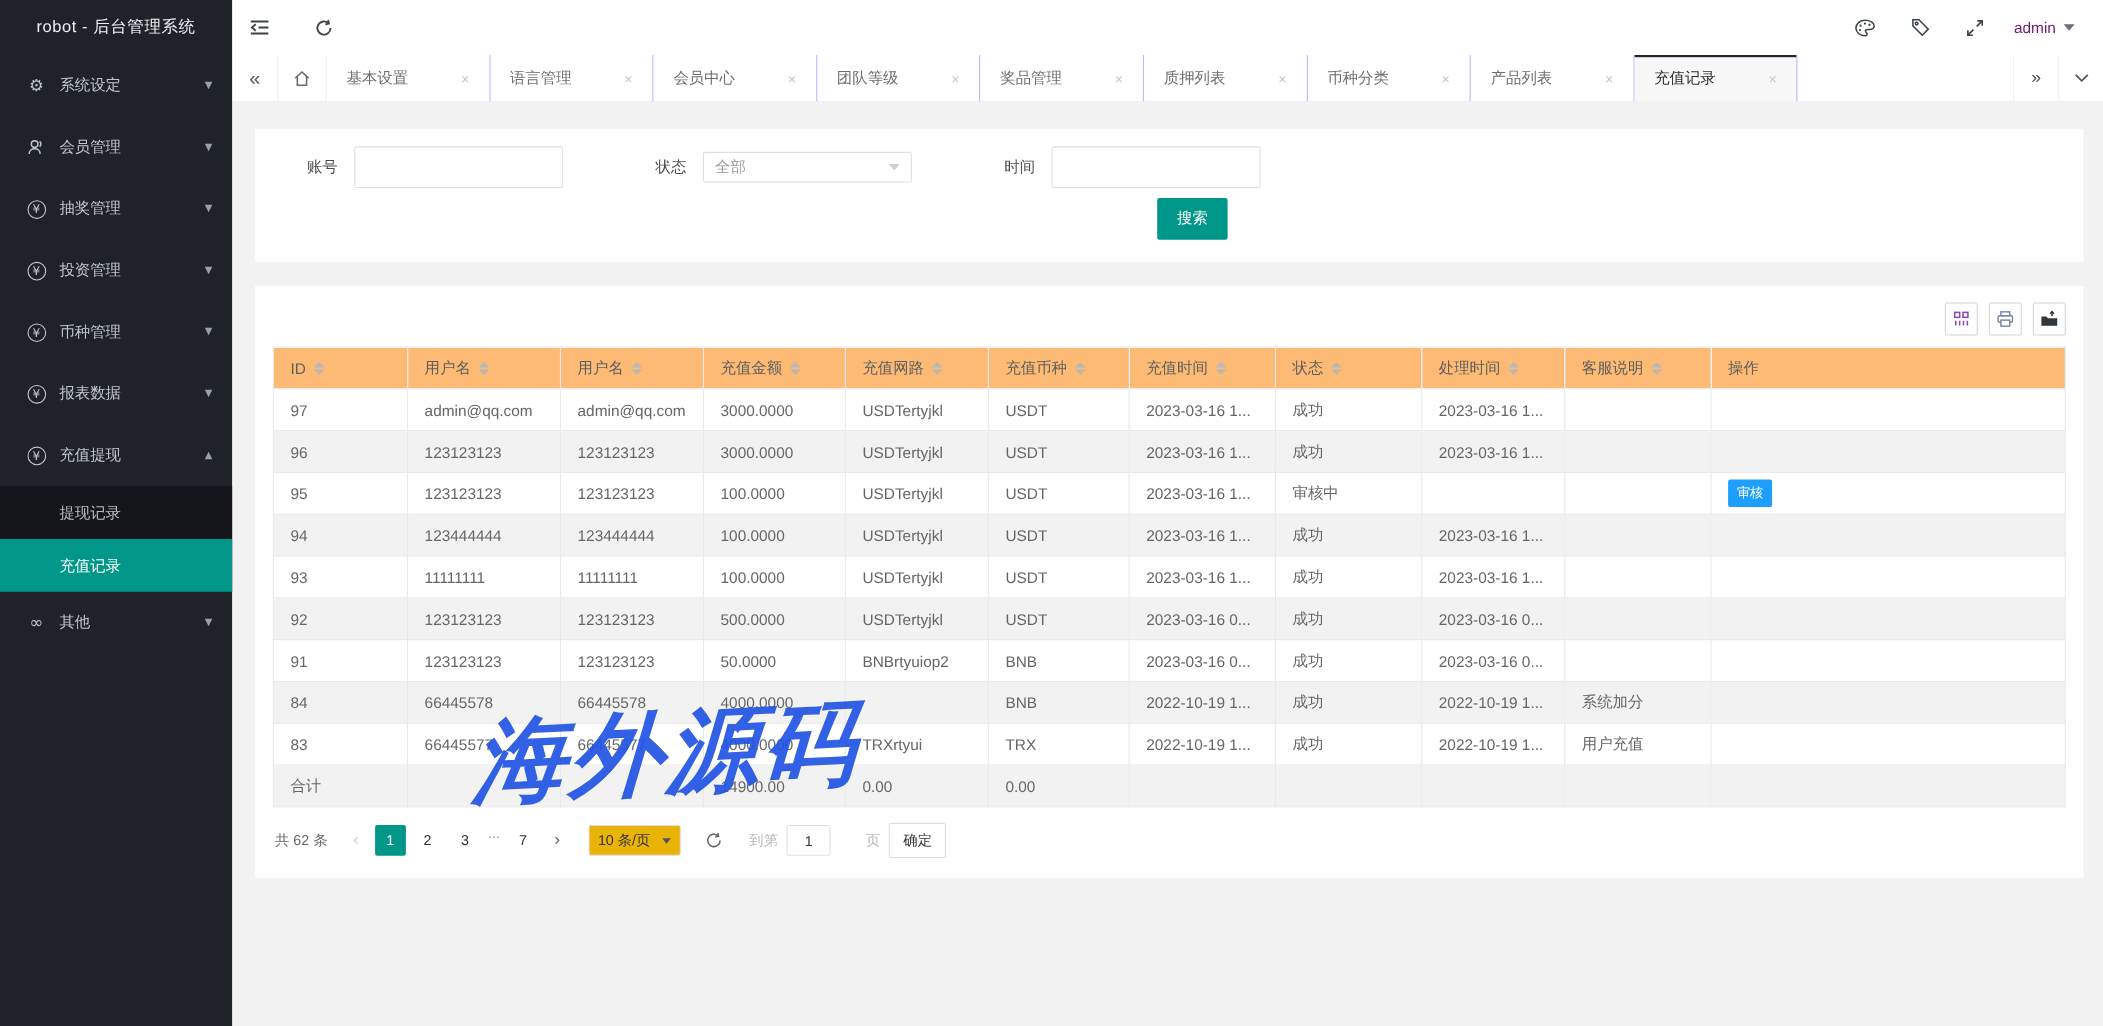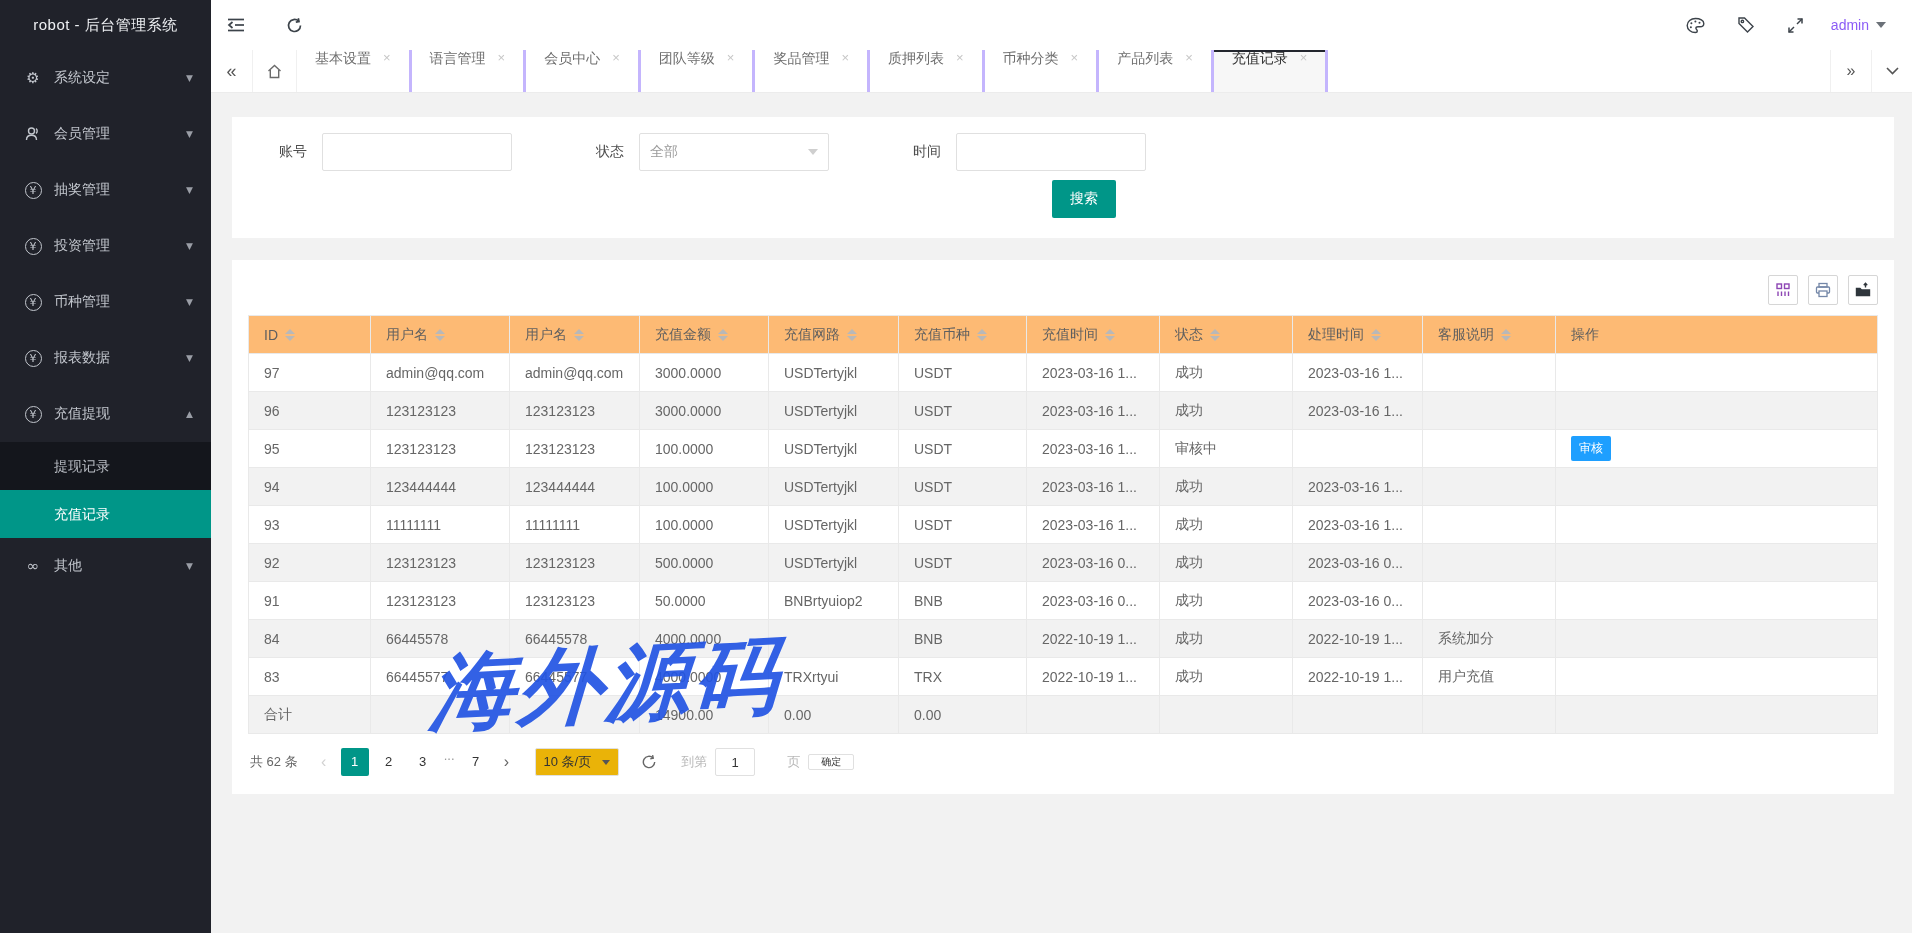--- a/index.html
+++ b/index.html
@@ -17,43 +17,43 @@
   .submenu-item { height:48px; line-height:48px; padding-left:54px; color:#b8bcc3; font-size:14px; cursor:pointer; }
   .submenu-item.active { background:#009688; color:#fff; }
 
   
   .main { margin-left:211px; height:933px; display:flex; flex-direction:column; }
   .topbar { height:50px; background:#fff; display:flex; align-items:center; flex:0 0 50px; }
   .topbar .left-icons { display:flex; align-items:center; gap:8px; }
   .icon-btn { width:50px; height:50px; display:flex; align-items:center; justify-content:center; color:#444b52; cursor:pointer; }
   .icon-btn svg { display:block; }
   .topbar .spacer { flex:1; }
-  .user-box { display:flex; align-items:center; gap:7px; padding:0 26px 0 10px; height:50px; color:#8b5cf6; cursor:pointer; }
+  .user-box { display:flex; align-items:center; gap:7px; padding:0 26px 0 10px; height:50px; color:#701a75; cursor:pointer; }
   .caret-down { width:0; height:0; border-left:5px solid transparent; border-right:5px solid transparent; border-top:6px solid #6b7178; }
 
   
   .tabbar { height:43px; background:#fff; display:flex; align-items:stretch; border-bottom:1px solid #ececec; flex:0 0 43px; }
   .tab-nav { width:42px; display:flex; align-items:center; justify-content:center; border-right:1px solid #f0f0f0; color:#555; font-size:18px; cursor:pointer; }
   .tab-home { width:44px; display:flex; align-items:center; justify-content:center; border-right:1px solid #f0f0f0; color:#666; cursor:pointer; }
-  .tab { display:flex; align-items:flex-start; padding:0 18px; border-right:3px solid #c4b5fd; color:#6e6e6e; font-size:14px; cursor:pointer; position:relative; white-space:nowrap; }
+  .tab { display:flex; align-items:center; padding:0 18px; border-right:1px solid #c4b5fd; color:#6e6e6e; font-size:14px; cursor:pointer; position:relative; white-space:nowrap;gap:36px; }
   .tab .close-x { margin-left:12px; color:#c6c6c6; font-size:13px; }
   .tab.active { background:#f7f7f7; color:#2f2f2f; }
   .tab.active::before { content:""; position:absolute; left:0; top:0; right:0; height:2px; background:#23262e; }
   .tab-fill { flex:1; }
   .tabbar .right-ctrl { width:41px; display:flex; align-items:center; justify-content:center; border-left:1px solid #f0f0f0; color:#555; font-size:16px; cursor:pointer; }
 
   
   .content { flex:1; overflow:hidden; position:relative; }
   .card { background:#fff; margin:24px 18px 0 21px; }
   .search-card { padding:16px 10px 20px; }
   .form-row { display:flex; align-items:center; }
   .form-item { display:flex; align-items:center; margin-right:47px; }
   .form-label { width:80px; text-align:right; padding-right:15px; color:#4d4d4d; }
   .text-input { width:190px; height:38px; border:1px solid #e0e0e0; border-radius:2px; padding:0 10px; font-size:14px; color:#333; outline:none; background:#fff; }
-  .select-box { width:190px; height:38px; border:1px solid #e0e0e0; border-radius:2px; padding:0 10px; display:flex; align-items:center; color:#9b9b9b; cursor:pointer; background:#fff; }
+  .select-box { width:190px; height:28px; border:1px solid #e0e0e0; border-radius:2px; padding:0 10px; display:flex; align-items:center; color:#9b9b9b; cursor:pointer; background:#fff; }
   .select-box .sel-arrow { margin-left:auto; width:0; height:0; border-left:5px solid transparent; border-right:5px solid transparent; border-top:6px solid #cfcfcf; }
   .search-btn { margin-top:9px; margin-left:810px; height:38px; padding:0 18px; background:#009688; color:#fff; border:none; border-radius:2px; font-size:14px; cursor:pointer; }
 
   
   .table-card { padding:10px 16px 8px; margin-top:22px; }
   .table-toolbar { display:flex; justify-content:flex-end; gap:10px; padding:5px 0 10px; }
   .tool-btn { width:30px; height:30px; border:1px solid #d6d6d6; border-radius:2px; background:#fff; display:flex; align-items:center; justify-content:center; cursor:pointer; }
   table { width:100%; table-layout:fixed; border-collapse:collapse; }
   th, td { border:1px solid #e9e9e9; font-size:14px; color:#666; text-align:left; padding:0 15px; height:38px; white-space:nowrap; overflow:hidden; font-weight:normal; }
   thead th { background:#fdba74; color:#5f5f5f; }
@@ -72,21 +72,21 @@
   .pg-arrow { width:28px; height:28px; display:flex; align-items:center; justify-content:center; font-size:16px; color:#d2d2d2; cursor:pointer; }
   .pg-next { color:#666; }
   .pg-num { min-width:28px; height:28px; line-height:28px; text-align:center; margin:0 3px; color:#333; cursor:pointer; border-radius:2px; }
   .pg-num.active { background:#009688; color:#fff; }
   .pg-dots { margin:0 4px; color:#999; }
   .pg-size { height:28px; border:1px solid #e0e0e0; border-radius:2px; display:flex; align-items:center; padding:0 8px; margin-left:14px; gap:11px; color:#333; cursor:pointer; background:#eab308; }
   .pg-size .sel-arrow { width:0;height:0;border-left:4px solid transparent;border-right:4px solid transparent;border-top:5px solid #555; }
   .pg-refresh { margin-left:22px; color:#666; cursor:pointer; display:flex; align-items:center; }
   .pg-goto { margin-left:24px; color:#b9b9b9; }
   .pg-input { width:40px; height:28px; border:1px solid #e0e0e0; border-radius:2px; text-align:center; margin:0 8px; color:#333; font-size:13px; outline:none; }
-  .pg-confirm { height:16px; padding:0 12px; border:1px solid #e0e0e0; background:#fff; border-radius:2px; color:#333; font-size:10px; margin-left:8px; cursor:pointer; }
+  .pg-confirm { height:32px; padding:0 12px; border:1px solid #e0e0e0; background:#fff; border-radius:2px; color:#333; font-size:13px; margin-left:8px; cursor:pointer; }
 
   
   .watermark { position:absolute; left:430px; top:628px; z-index:40; pointer-events:none;
     font-family:"DejaVu Serif",serif; font-style:italic; font-weight:bold;
     font-size:84px; letter-spacing:4px; transform:rotate(-3deg) skewX(-6deg); opacity:.92; }
 </style>
 </head>
 <body>
 
 <div class="sidebar">

